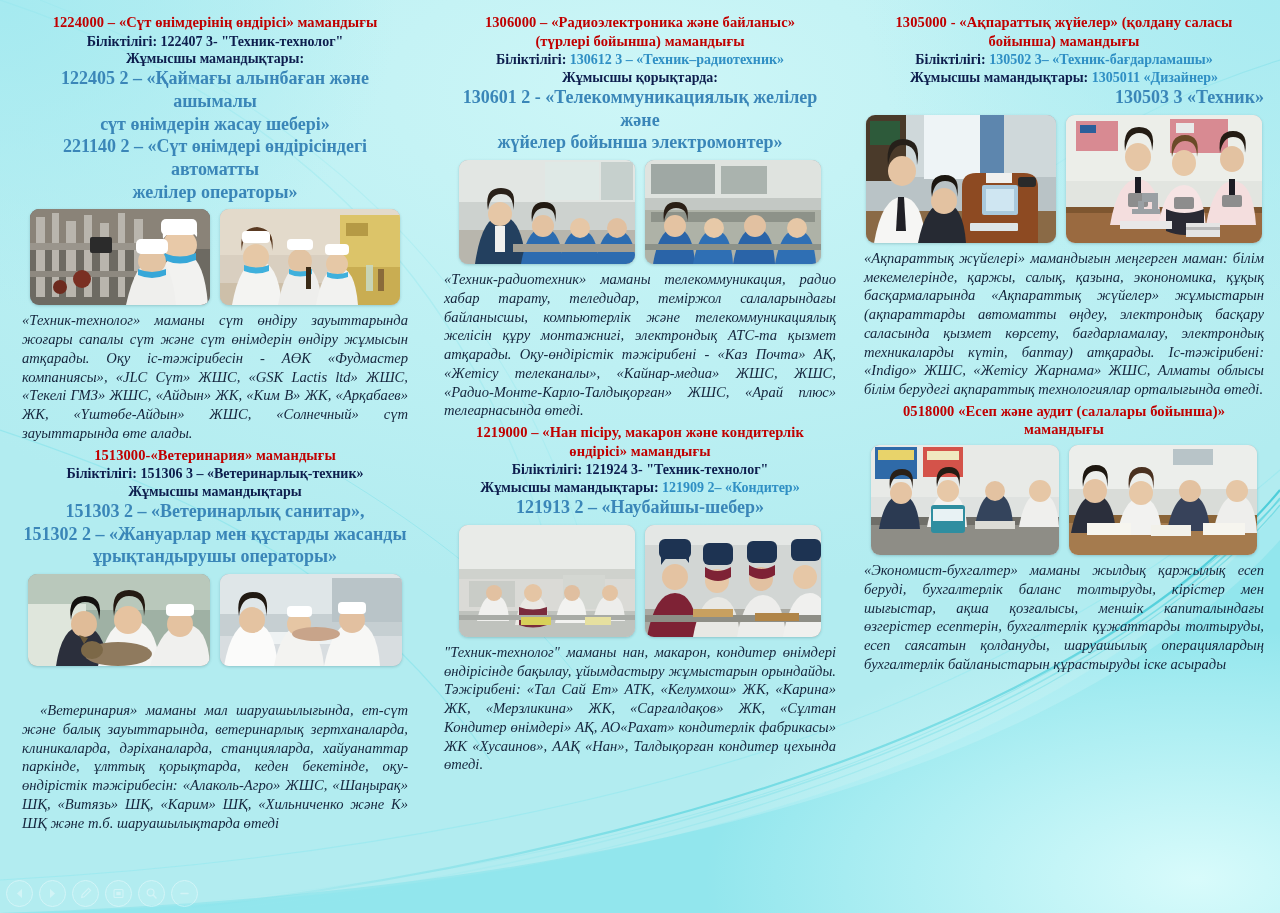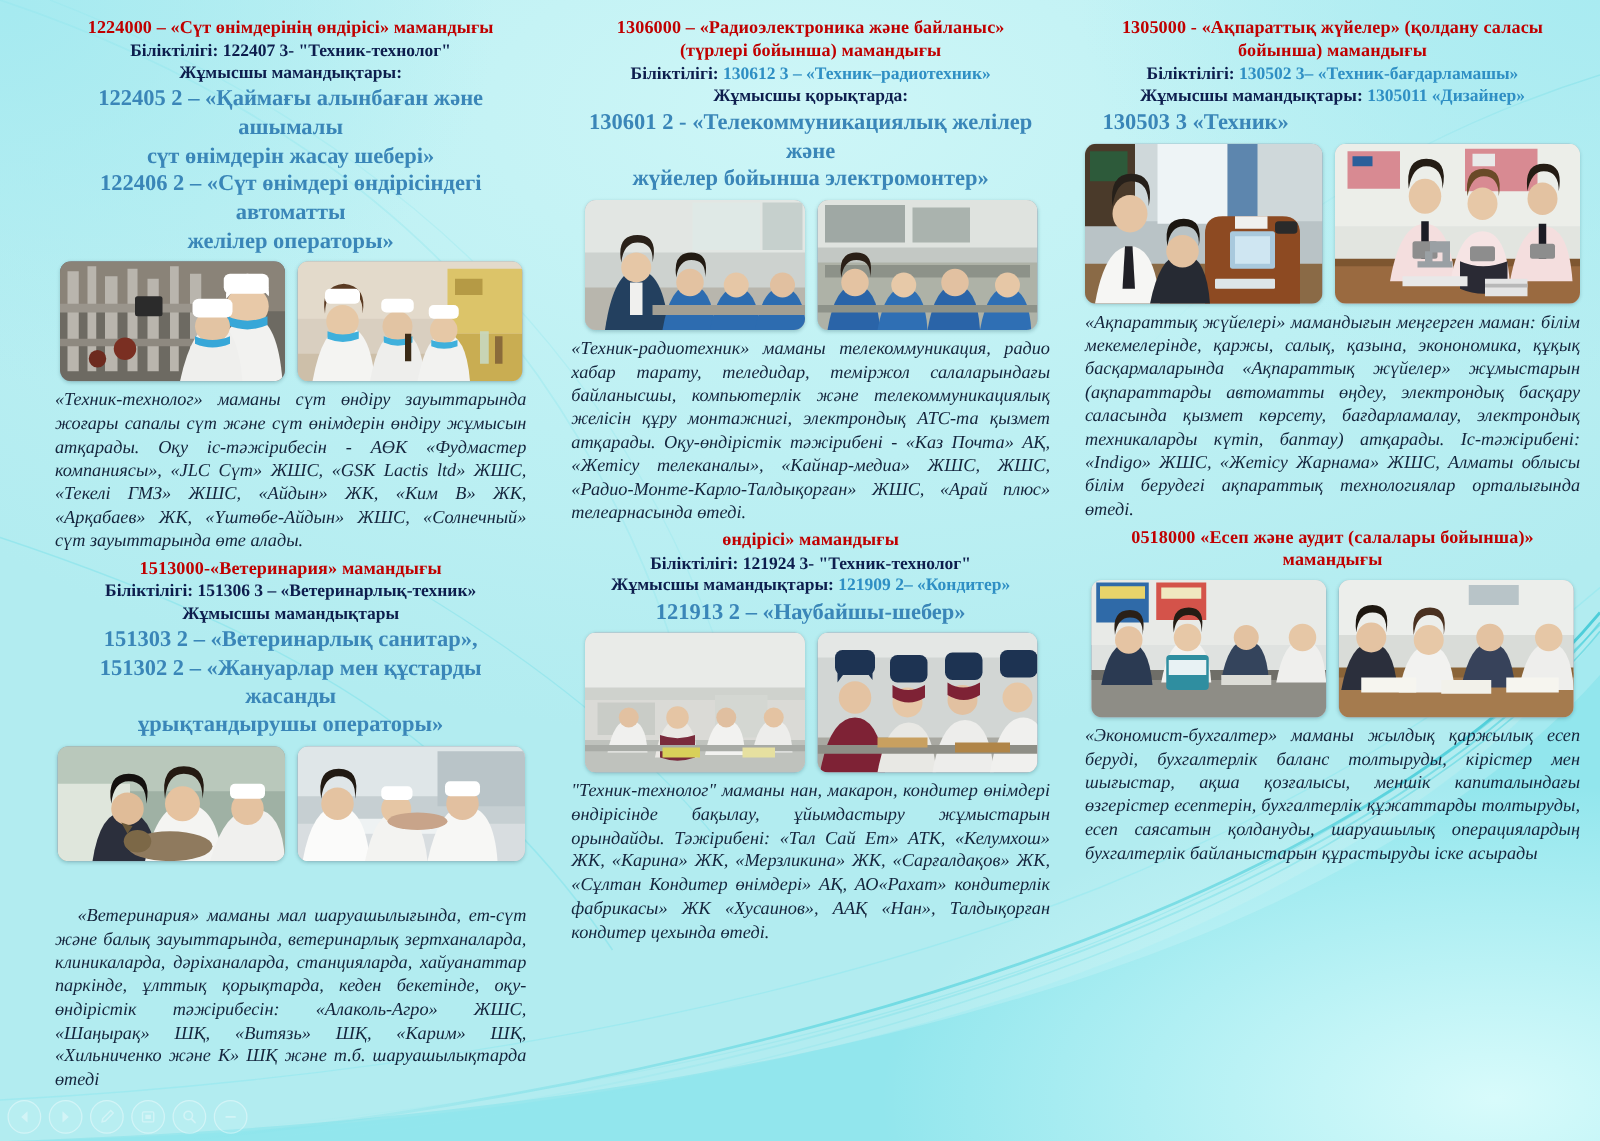--- a/index.html
+++ b/index.html
@@ -26,21 +26,21 @@
   .corner-tr{
     position:absolute;right:-180px;top:-140px;width:600px;height:460px;
     background:radial-gradient(ellipse at 70% 30%, #a9ebf1 0%, rgba(169,235,241,0) 70%);
   }
   .glow-br{
     position:absolute;right:-40px;bottom:-30px;width:620px;height:320px;
     background:radial-gradient(ellipse at 80% 80%, #d8fbfb 0%, rgba(216,251,251,0) 70%);
   }
 
   
-  .cols{position:absolute;inset:0;display:flex;padding-left:22px;}
+  .cols{position:absolute;inset:0;display:flex;}
   .col{position:relative;box-sizing:border-box;}
   .col-1{width:430px;padding:14px 22px 0 22px;}
   .col-2{width:420px;padding:14px 14px 0 14px;}
   .col-3{width:430px;padding:14px 16px 0 14px;}
 
   .blk{margin-bottom:2px;}
 
   .hdr{
     text-align:center;
     font-weight:bold;
@@ -152,21 +152,21 @@
   <div class="cols">
 
     <div class="col col-1">
 
       <div class="blk">
         <div class="hdr">1224000 – «Сүт өнімдерінің өндірісі»  мамандығы</div>
         <div class="sub">Біліктілігі:  122407 3- "Техник-технолог"</div>
         <div class="sub">Жұмысшы мамандықтары:</div>
         <div class="blue">122405 2 – «Қаймағы алынбаған және ашымалы</div>
         <div class="blue">сүт өнімдерін жасау шебері»</div>
-        <div class="blue">122406 2 – «Сүт өнімдері өндірісіндегі автоматты</div>
+        <div class="blue">221140 2 – «Сүт өнімдері өндірісіндегі автоматты</div>
         <div class="blue">желілер операторы»</div>
 
         <div class="photos">
           <div class="ph" style="width:180px;height:96px">
             <svg width="180" height="96" viewBox="0 0 180 96">
               <rect width="180" height="96" fill="#6d6a62"></rect>
               <rect x="0" y="0" width="180" height="40" fill="#8a8378"></rect>
               <g fill="#b9b5ad">
                 <rect x="6" y="8" width="9" height="80"></rect>
                   <rect x="22" y="4" width="7" height="84"></rect>
@@ -358,20 +358,21 @@
               </g>
               <rect x="0" y="84" width="176" height="6" fill="#8d9289"></rect>
             </svg>
           </div>
         </div>
 
         <div class="body-t">«Техник-радиотехник» маманы телекоммуникация, радио хабар тарату, теледидар, теміржол салаларындағы байланысшы, компьютерлік және телекоммуникациялық желісін құру монтажнигі, электрондық АТС-та қызмет атқарады. Оқу-өндірістік тәжірибені -  «Каз Почта» АҚ, «Жетісу телеканалы»,  «Кайнар-медиа»  ЖШС,  ЖШС, «Радио-Монте-Карло-Талдықорған» ЖШС,  «Арай плюс» телеарнасында өтеді.</div>
       </div>
 
       <div class="blk">
+        <div class="hdr">1219000 – «Нан пісіру,  макарон және кондитерлік</div>
         <div class="hdr">өндірісі» мамандығы</div>
         <div class="sub">Біліктілігі:  121924  3- "Техник-технолог"</div>
         <div class="sub">
           <span class="lbl">Жұмысшы мамандықтары:</span>
           <span class="num">121909 2– «Кондитер»</span>
         </div>
         <div class="blue">121913 2 – «Наубайшы-шебер»</div>
 
         <div class="photos">
           <div class="ph" style="width:176px;height:112px">
@@ -449,21 +450,21 @@
         <div class="hdr">1305000 - «Ақпараттық жүйелер» (қолдану саласы</div>
         <div class="hdr">бойынша) мамандығы</div>
         <div class="sub">
           <span class="lbl">Біліктілігі:</span>
           <span class="num">130502 3– «Техник-бағдарламашы»</span>
         </div>
         <div class="sub">
           <span class="lbl">Жұмысшы мамандықтары:</span>
           <span class="num">1305011 «Дизайнер»</span>
         </div>
-        <div class="blue" style="text-align:left;padding-left:14px">130503 3 «Техник»</div>
+        <div class="blue" style="text-align:right;padding-left:14px">130503 3 «Техник»</div>
 
         <div class="photos">
           <div class="ph" style="width:190px;height:128px">
             <svg width="190" height="128" viewBox="0 0 190 128">
               <rect width="190" height="128" fill="#b9c3c6"></rect>
               <rect x="0" y="0" width="190" height="62" fill="#cfd8da"></rect>
               <rect x="58" y="0" width="56" height="64" fill="#eef4f6"></rect>
               <rect x="114" y="0" width="24" height="64" fill="#5d86ae"></rect>
               <rect x="0" y="0" width="40" height="66" fill="#4a3a2a"></rect>
               <rect x="4" y="6" width="30" height="24" fill="#2d5a3a"></rect>

